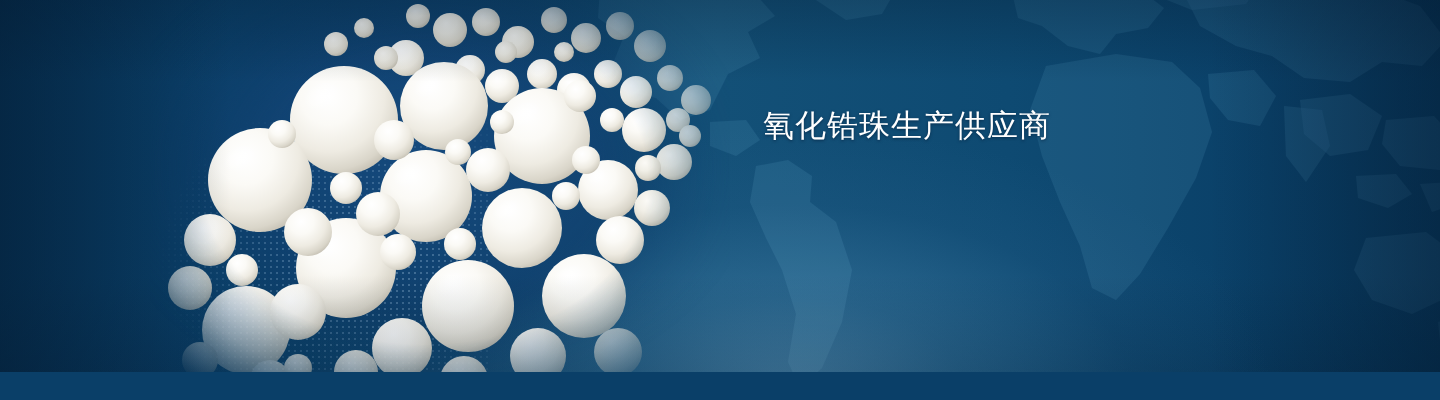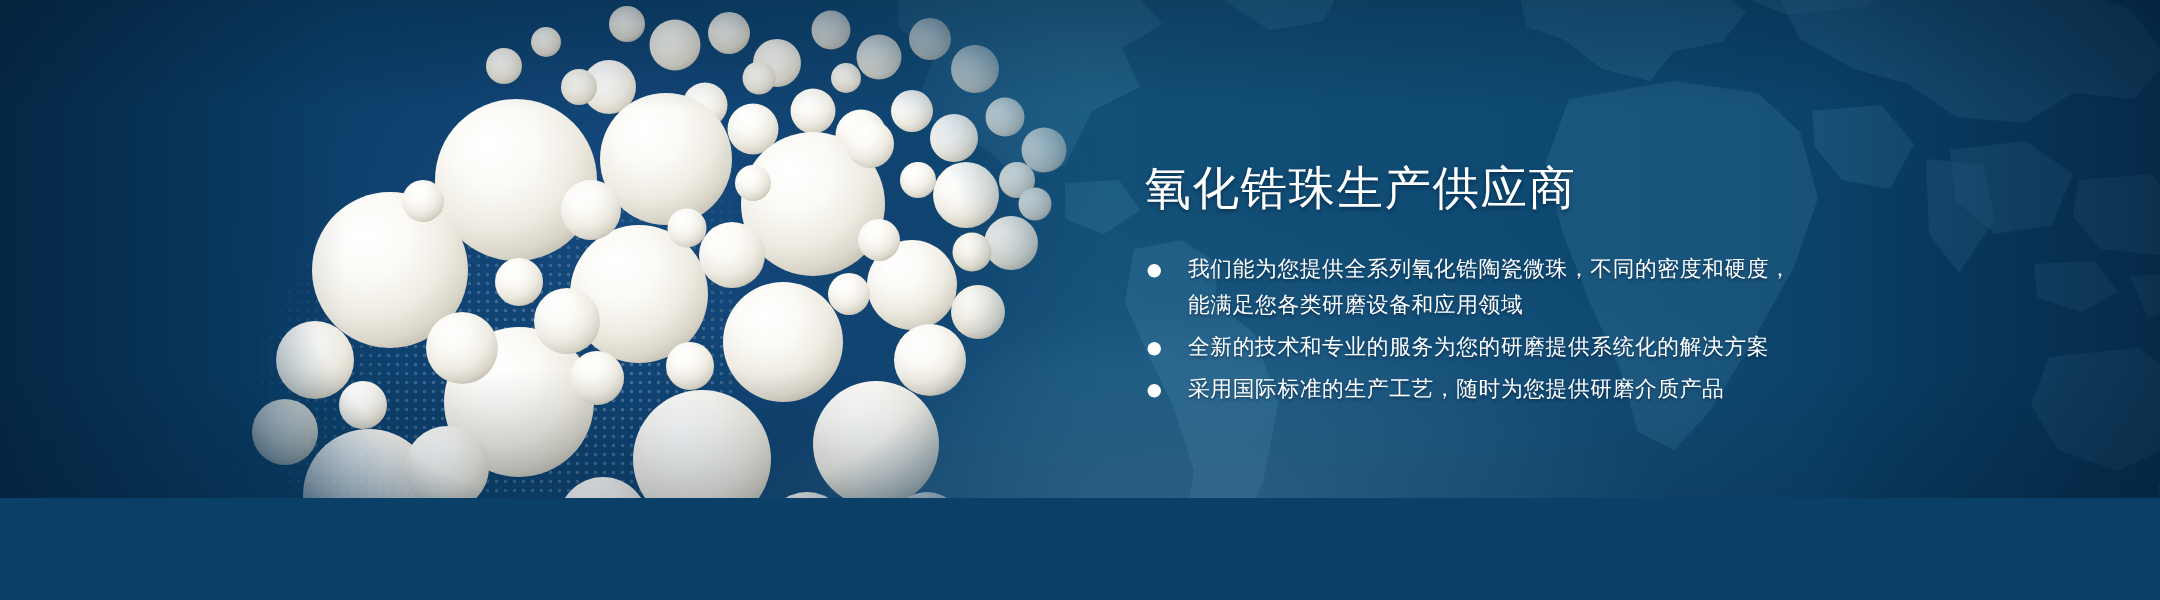--- a/index.html
+++ b/index.html
@@ -5,21 +5,21 @@
   html, body {
     margin: 0;
     padding: 0;
     background: #0a3f68;
   }
   * { box-sizing: border-box; }
 
   .banner {
     position: relative;
     width: 1440px;
-    height: 332px;
+    height: 372px;
     overflow: hidden;
     font-family: "Liberation Sans", "DejaVu Sans", sans-serif;
     background: #7f1d1d;
   }
 
   
   .bg-base {
     position: absolute;
     inset: 0;
     background:
@@ -314,34 +314,15 @@
         </g>
       </svg>
     </div>
   </div>
 
   <div class="bg-vignette"></div>
 
   <div class="copy">
     <h1 class="headline">氧化锆珠生产供应商</h1>
 
-    <ul class="bullets">
-
-      <li class="bullet">
-        <span class="bullet-dot"></span>
-        <span class="bullet-text">我们能为您提供全系列氧化锆陶瓷微珠，不同的密度和硬度，</span>
-        <span class="bullet-line2">能满足您各类研磨设备和应用领域</span>
-      </li>
-
-      <li class="bullet">
-        <span class="bullet-dot"></span>
-        <span class="bullet-text">全新的技术和专业的服务为您的研磨提供系统化的解决方案</span>
-      </li>
-
-      <li class="bullet">
-        <span class="bullet-dot"></span>
-        <span class="bullet-text">采用国际标准的生产工艺，随时为您提供研磨介质产品</span>
-      </li>
-
-    </ul>
   </div>
 
 </div>
 
 </body></html>

